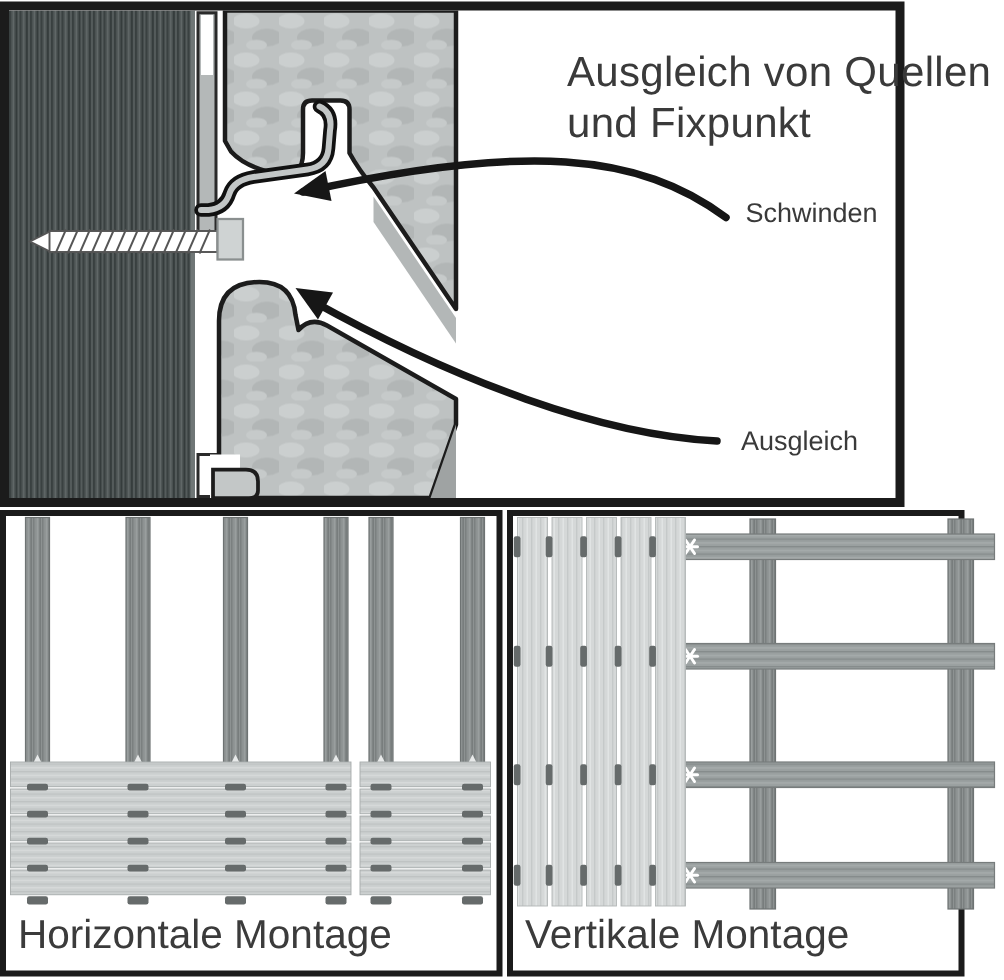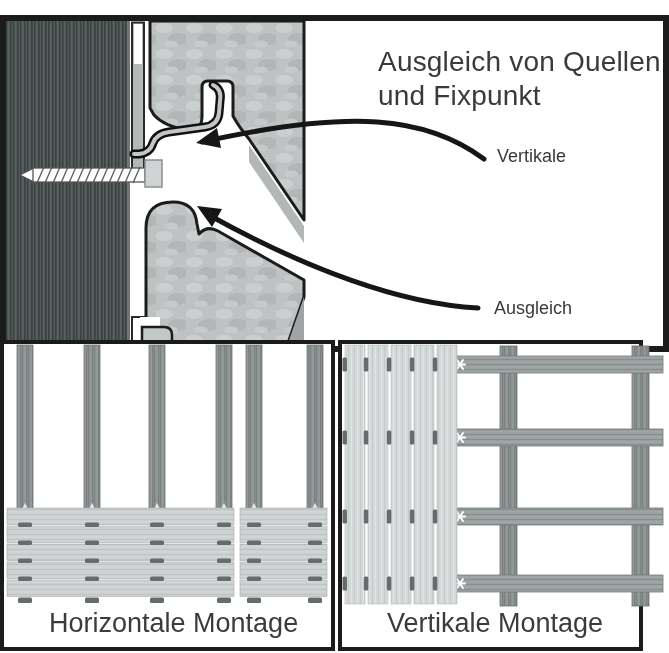--- a/index.html
+++ b/index.html
@@ -1,33 +1,33 @@
 <!DOCTYPE html>
 <html><head>
 <meta charset="utf-8">
 <style>
   html,body{margin:0;padding:0;background:#ffffff;}
   #stage{
     position:relative;width:669px;height:653px;background:#ffffff;overflow:hidden;
     font-family:"Liberation Sans", sans-serif;color:#3a3a3a;
   }
   .panel{position:absolute;box-sizing:border-box;border:6px solid #1b1b1b;background:#ffffff;}
-  #panel-detail{left:0;top:15px;width:669px;height:337px;}
+  #panel-detail{left:0;top:1px;width:603px;height:337px;}
   #panel-horizontal{left:0;top:340px;width:335px;height:311px;border-width:4px;}
   #panel-vertical{left:338px;top:340px;width:305px;height:311px;border-width:4px;padding-left:26px;}
   .panel svg{position:absolute;left:0;top:0;display:block;}
   .title{
     position:absolute;left:372px;top:24px;font-size:28px;line-height:34px;
     letter-spacing:.2px;color:#3a3a3a;white-space:nowrap;
   }
   .callout-label{position:absolute;font-size:18px;color:#3a3a3a;white-space:nowrap;}
   #lbl-gleitpunkt{left:491px;top:125px;}
   #lbl-fixpunkt{left:488px;top:277px;}
   .caption{
-    position:absolute;left:8px;bottom:8px;font-size:27px;color:#3b3b3b;white-space:nowrap;margin-left:37px;
+    position:absolute;left:8px;bottom:8px;font-size:27px;color:#3b3b3b;white-space:nowrap;
   }
 </style>
 </head>
 <body>
 
 <div id="stage">
 
   <section class="panel" id="panel-detail">
     <svg width="657" height="325" viewBox="0 0 657 325">
       <defs>
@@ -102,21 +102,21 @@
       <g>
         <path d="M472,287 C395,283 300,248 201,193" fill="none" stroke="#161616" stroke-width="5" stroke-linecap="round"></path>
         <polygon points="191,185 216,188 206,206" fill="#161616"></polygon>
       </g>
     </svg>
 
     <div class="title">
       <div>Ausgleich von Quellen</div>
       <div>und Fixpunkt</div>
     </div>
-    <div class="callout-label" id="lbl-gleitpunkt">Vertikale</div>
+    <div class="callout-label" id="lbl-gleitpunkt">Schwinden</div>
     <div class="callout-label" id="lbl-fixpunkt">Ausgleich</div>
   </section>
 
   <section class="panel" id="panel-horizontal">
     <svg width="327" height="303" viewBox="0 0 327 303">
       <defs>
         <pattern id="h-battenV" width="6" height="10" patternUnits="userSpaceOnUse">
           <rect width="6" height="10" fill="#8d9292"></rect>
           <rect x="0" width="1" height="10" fill="#7b8080"></rect>
           <rect x="2.5" width="1" height="10" fill="#999e9e"></rect>

